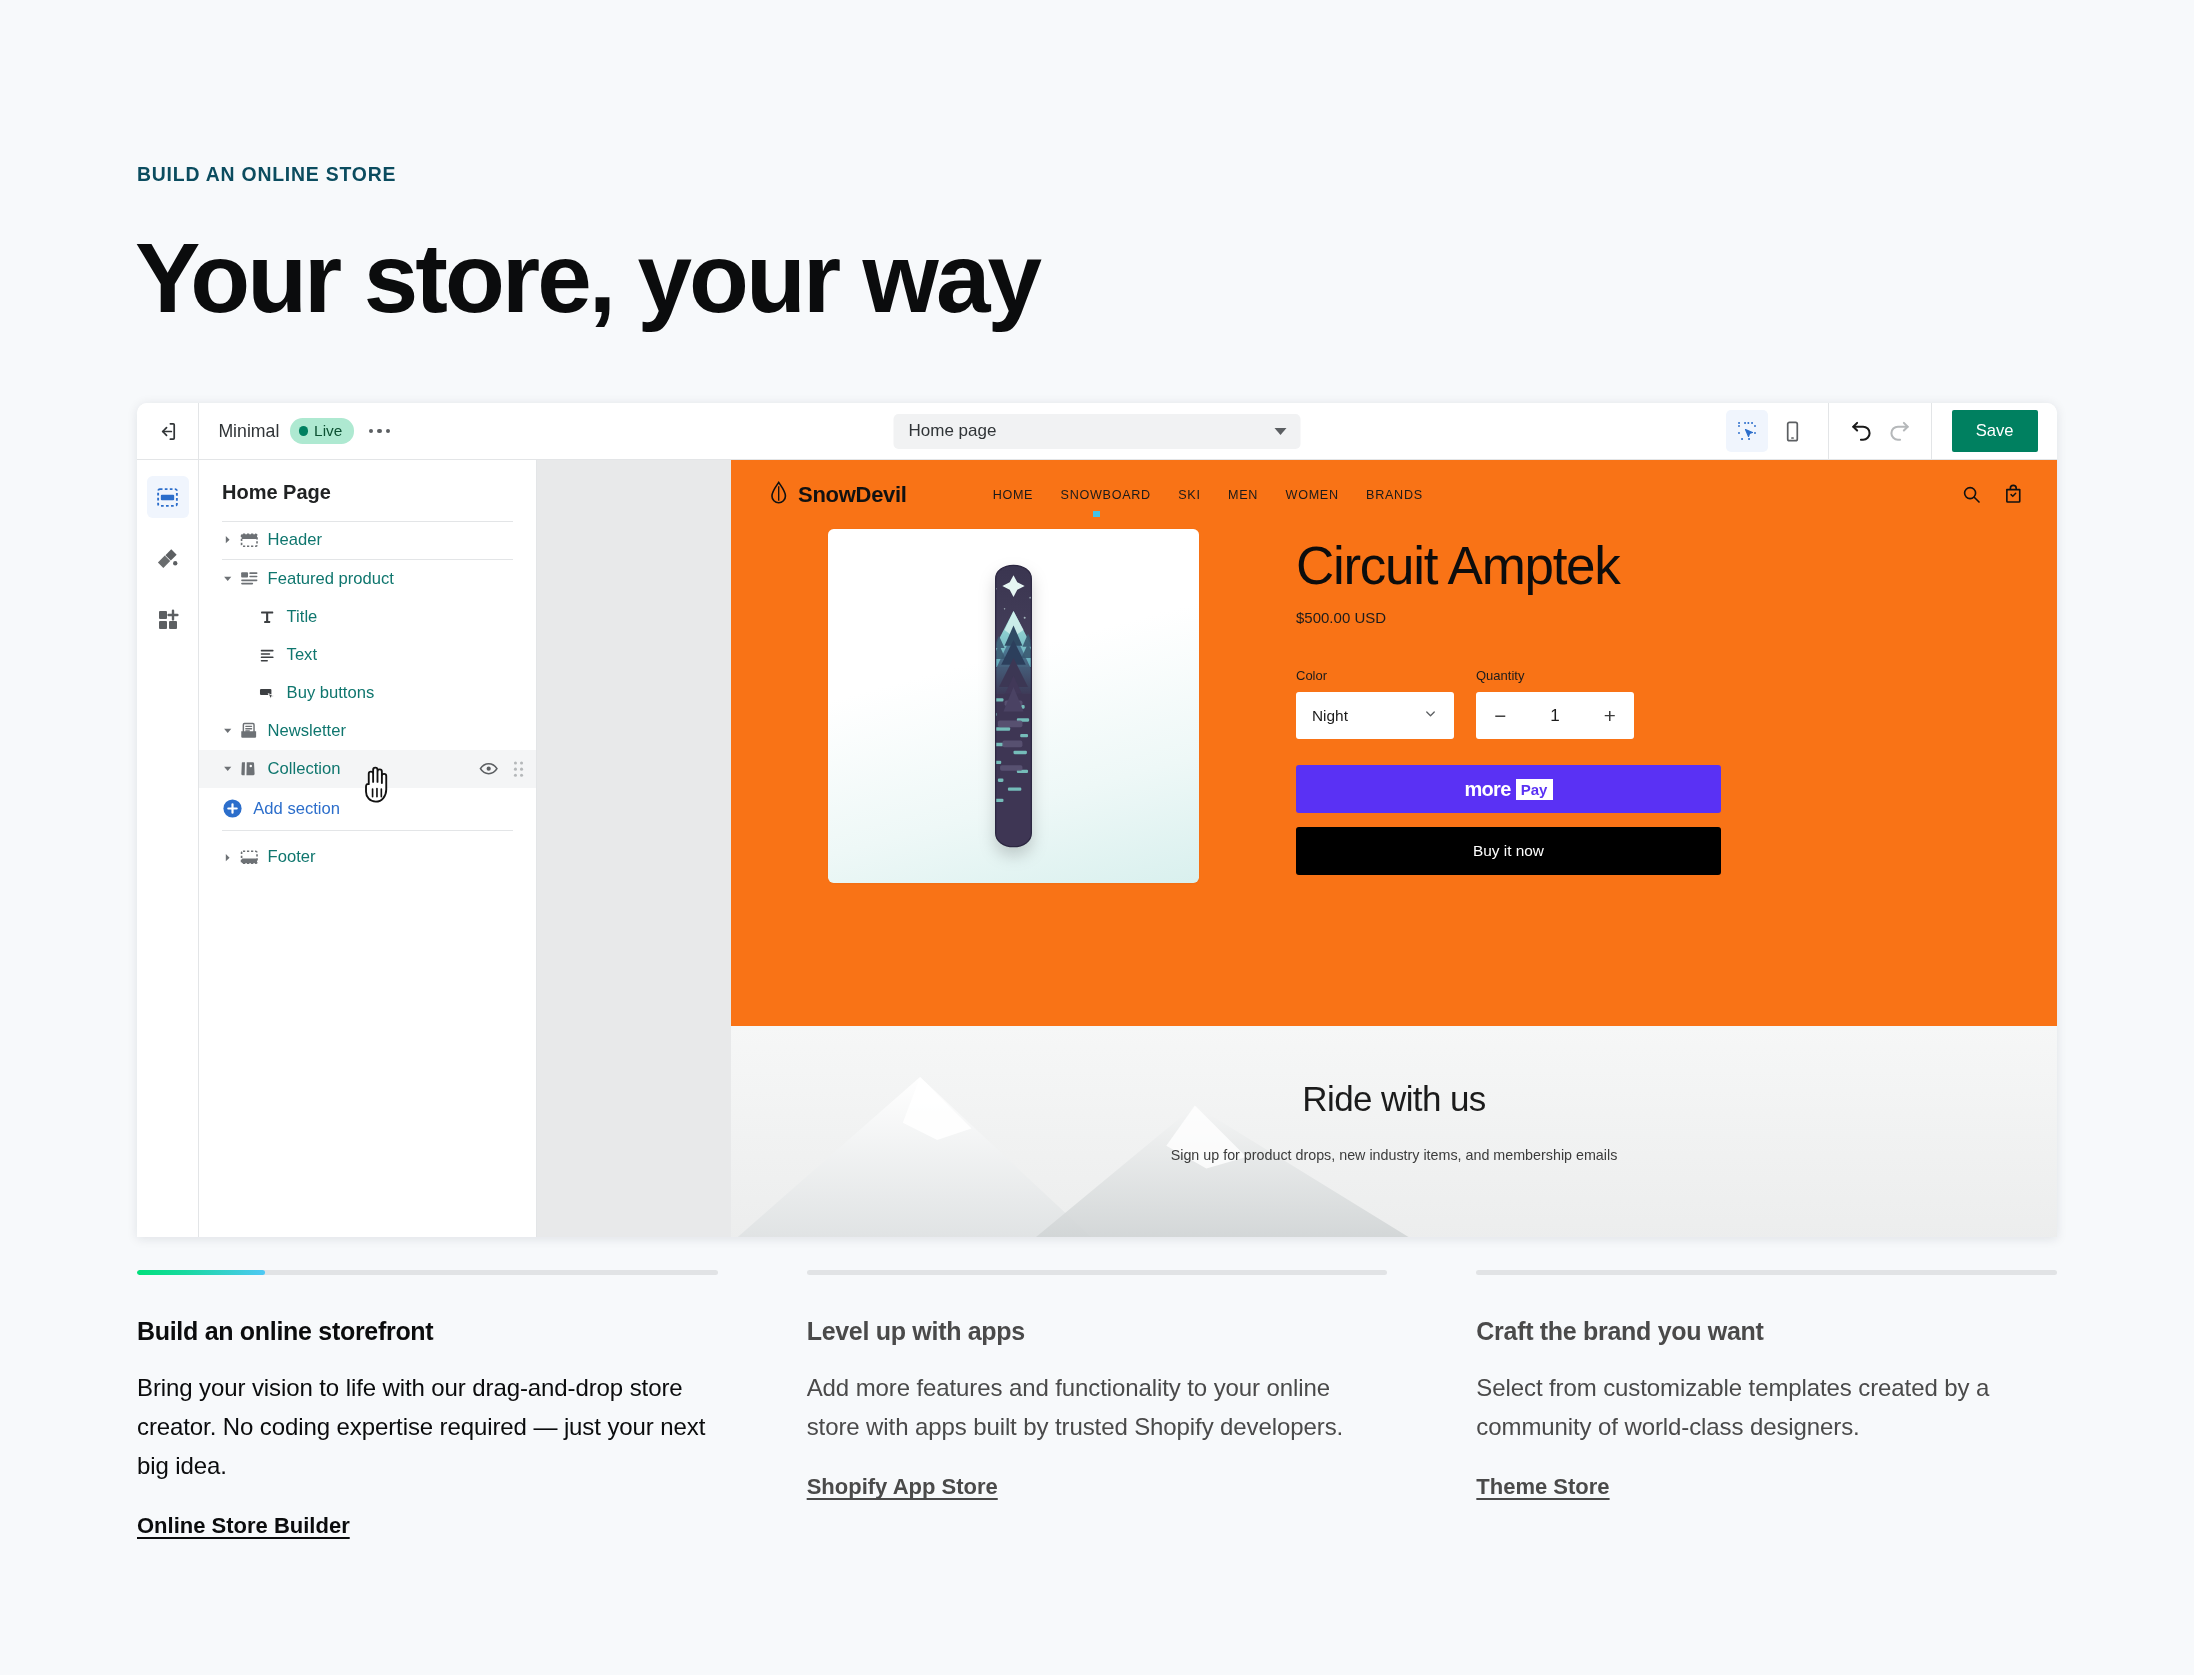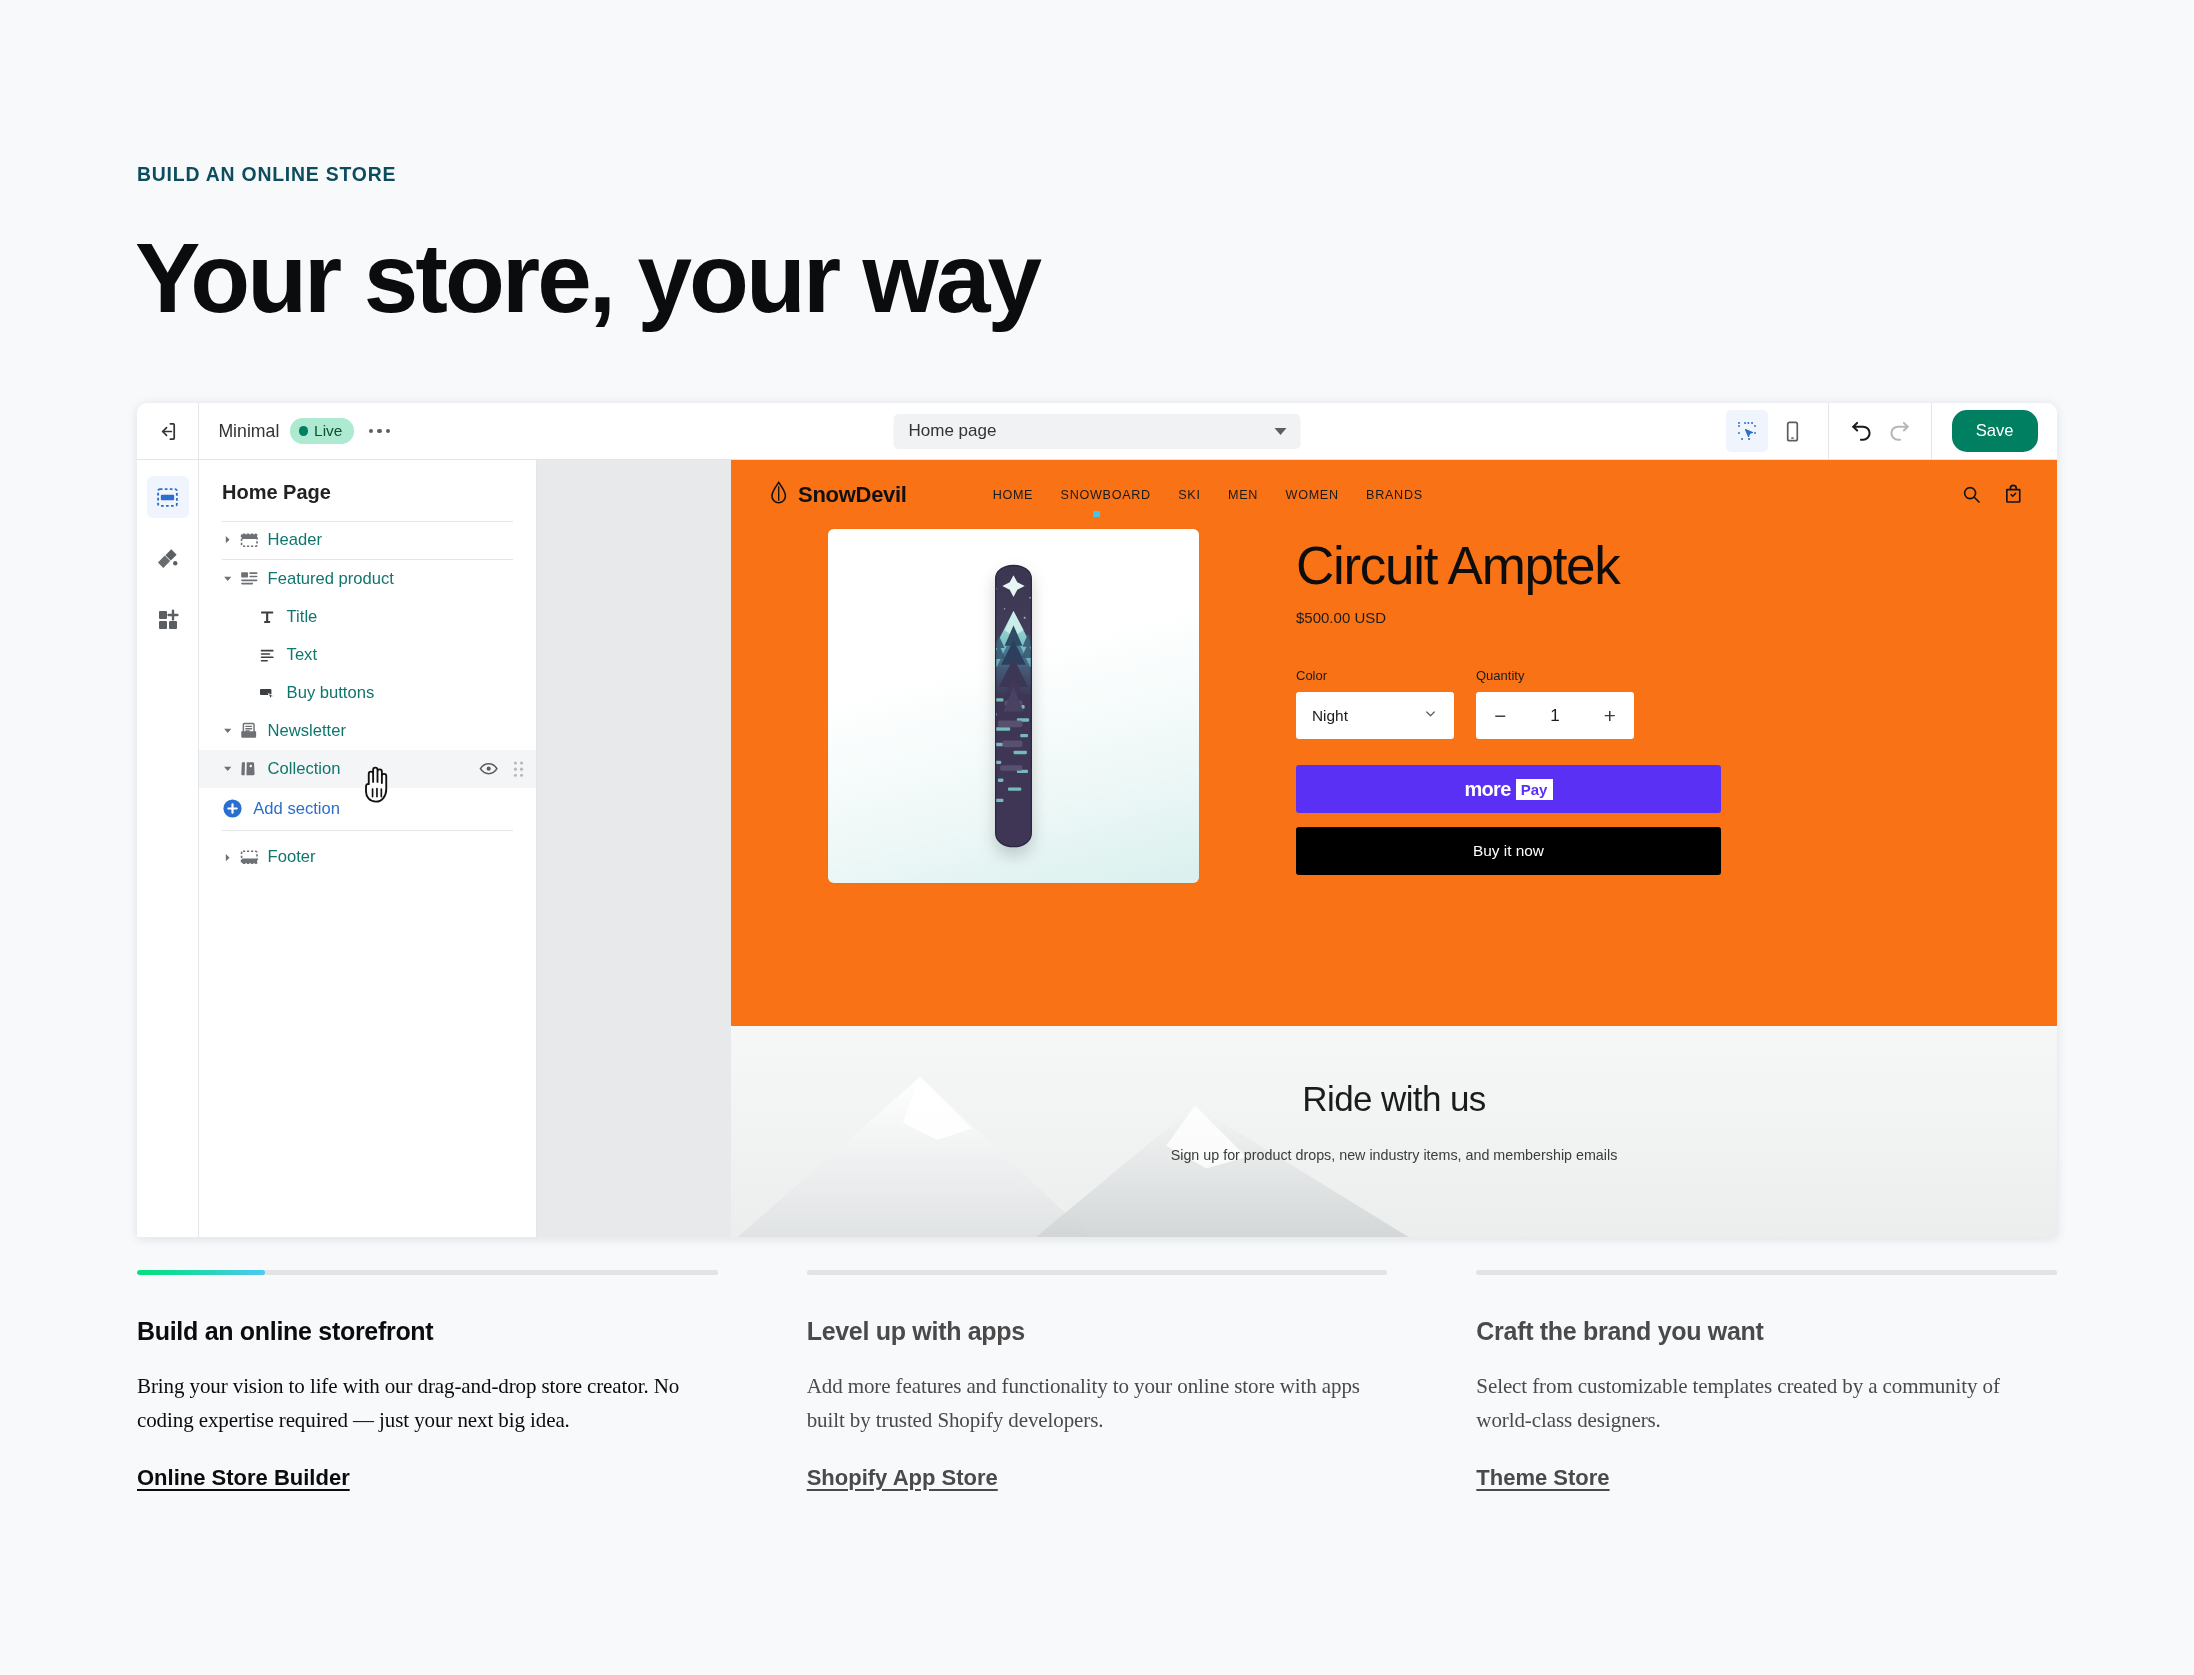--- a/index.html
+++ b/index.html
@@ -62,21 +62,21 @@
   .caret { width: 0; height: 0; border-left: 6.9px solid transparent; border-right: 6.9px solid transparent; border-top: 7.4px solid #5c5f62; }
 
   .topbar-right { margin-left: auto; display: flex; align-items: center; height: 57px; }
   .view-group { display: flex; align-items: center; gap: 3.4px; padding: 0 15px; height: 100%; }
   .view-btn { width: 42px; height: 42px; border-radius: 5.1px; display: flex; align-items: center; justify-content: center; cursor: pointer; }
   .view-btn.active { background: #f0f5fd; }
   .hist-group { display: flex; align-items: center; gap: 11.4px; padding: 0 19.4px; height: 100%;
     border-left: 0.6px solid #e3e5e7; border-right: 0.6px solid #e3e5e7; }
   .save-zone { padding: 0 19.4px; display: flex; align-items: center; }
   .save-btn {
-    background: #008060; color: #fff; border: none; border-radius: 15px;
+    background: #008060; color: #fff; border: none; border-radius: 2px;
     font-size: 16.6px; font-family: inherit; font-weight: 500;
     padding: 11px 24px; cursor: pointer;
   }
 
   
   .ebody { display: flex; height: 777px; }
   .rail {
     width: 62px; background: #fff; border-right: 0.6px solid #e3e5e7;
     padding-top: 16px; display: flex; flex-direction: column; align-items: center; gap: 19.4px;
   }
@@ -163,21 +163,21 @@
   .mtn { position: absolute; left: 0; right: 0; bottom: 0; height: 189px; }
   .news-h { position: relative; font-size: 35px; color: #1b1b1b; font-weight: 400; letter-spacing: -0.6px; }
   .news-p { position: relative; margin-top: 25px; font-size: 14.3px; color: #3b3b3b; text-align: center; line-height: 1.55; }
 
   
   .cols { position: absolute; left: 137px; top: 1270px; width: 1920px; display: flex; gap: 89px; }
   .col { width: 629px; }
   .track { height: 5.1px; background: #e1e3e5; border-radius: 2.9px; overflow: hidden; }
   .fill { height: 100%; width: 22%; border-radius: 2.9px; background: linear-gradient(90deg,#00e07b 0%,#19d9a0 38%,#4fc8f5 100%); }
   .col-h { margin-top: 41px; font-size: 25px; font-weight: 700; letter-spacing: -0.3px; line-height: 1.2; }
-  .col-p { margin-top: 23px; font-size: 21px; line-height: 1.62; letter-spacing: -0.1px; font-family: Liberation Serif, serif; }
+  .col-p { margin-top: 23px; font-size: 24px; line-height: 1.62; letter-spacing: -0.1px; }
   .col-link {
     display: inline-block; margin-top: 27.4px; font-size: 22px; font-weight: 700;
     text-decoration: underline; text-underline-offset: 4px; cursor: pointer;
   }
   .col.active .col-h, .col.active .col-p, .col.active .col-link { color: #0b0c0d; }
   .col.dim .col-h, .col.dim .col-p, .col.dim .col-link { color: #4a4a4a; }
 </style>
 </head>
 <body>
 

